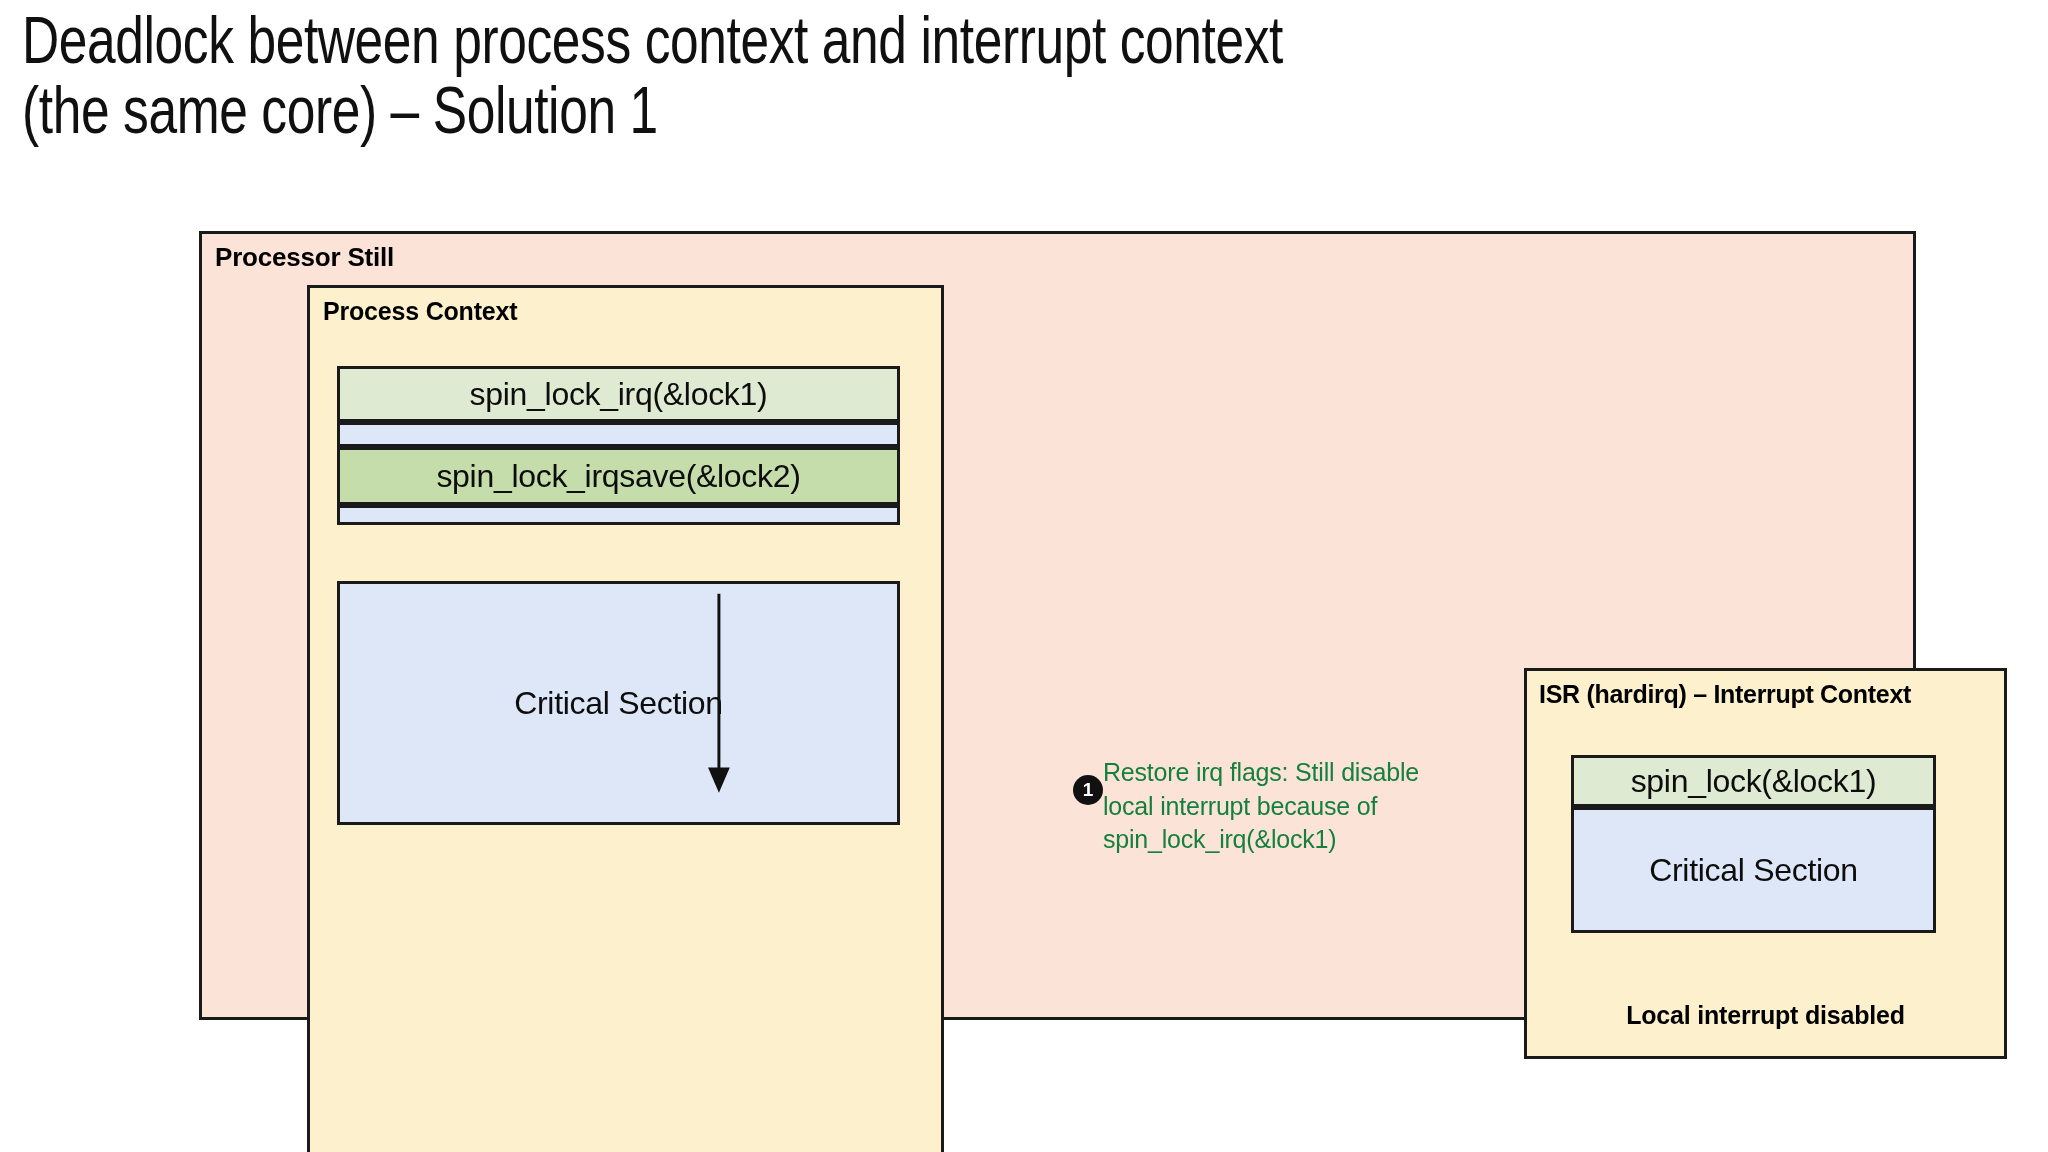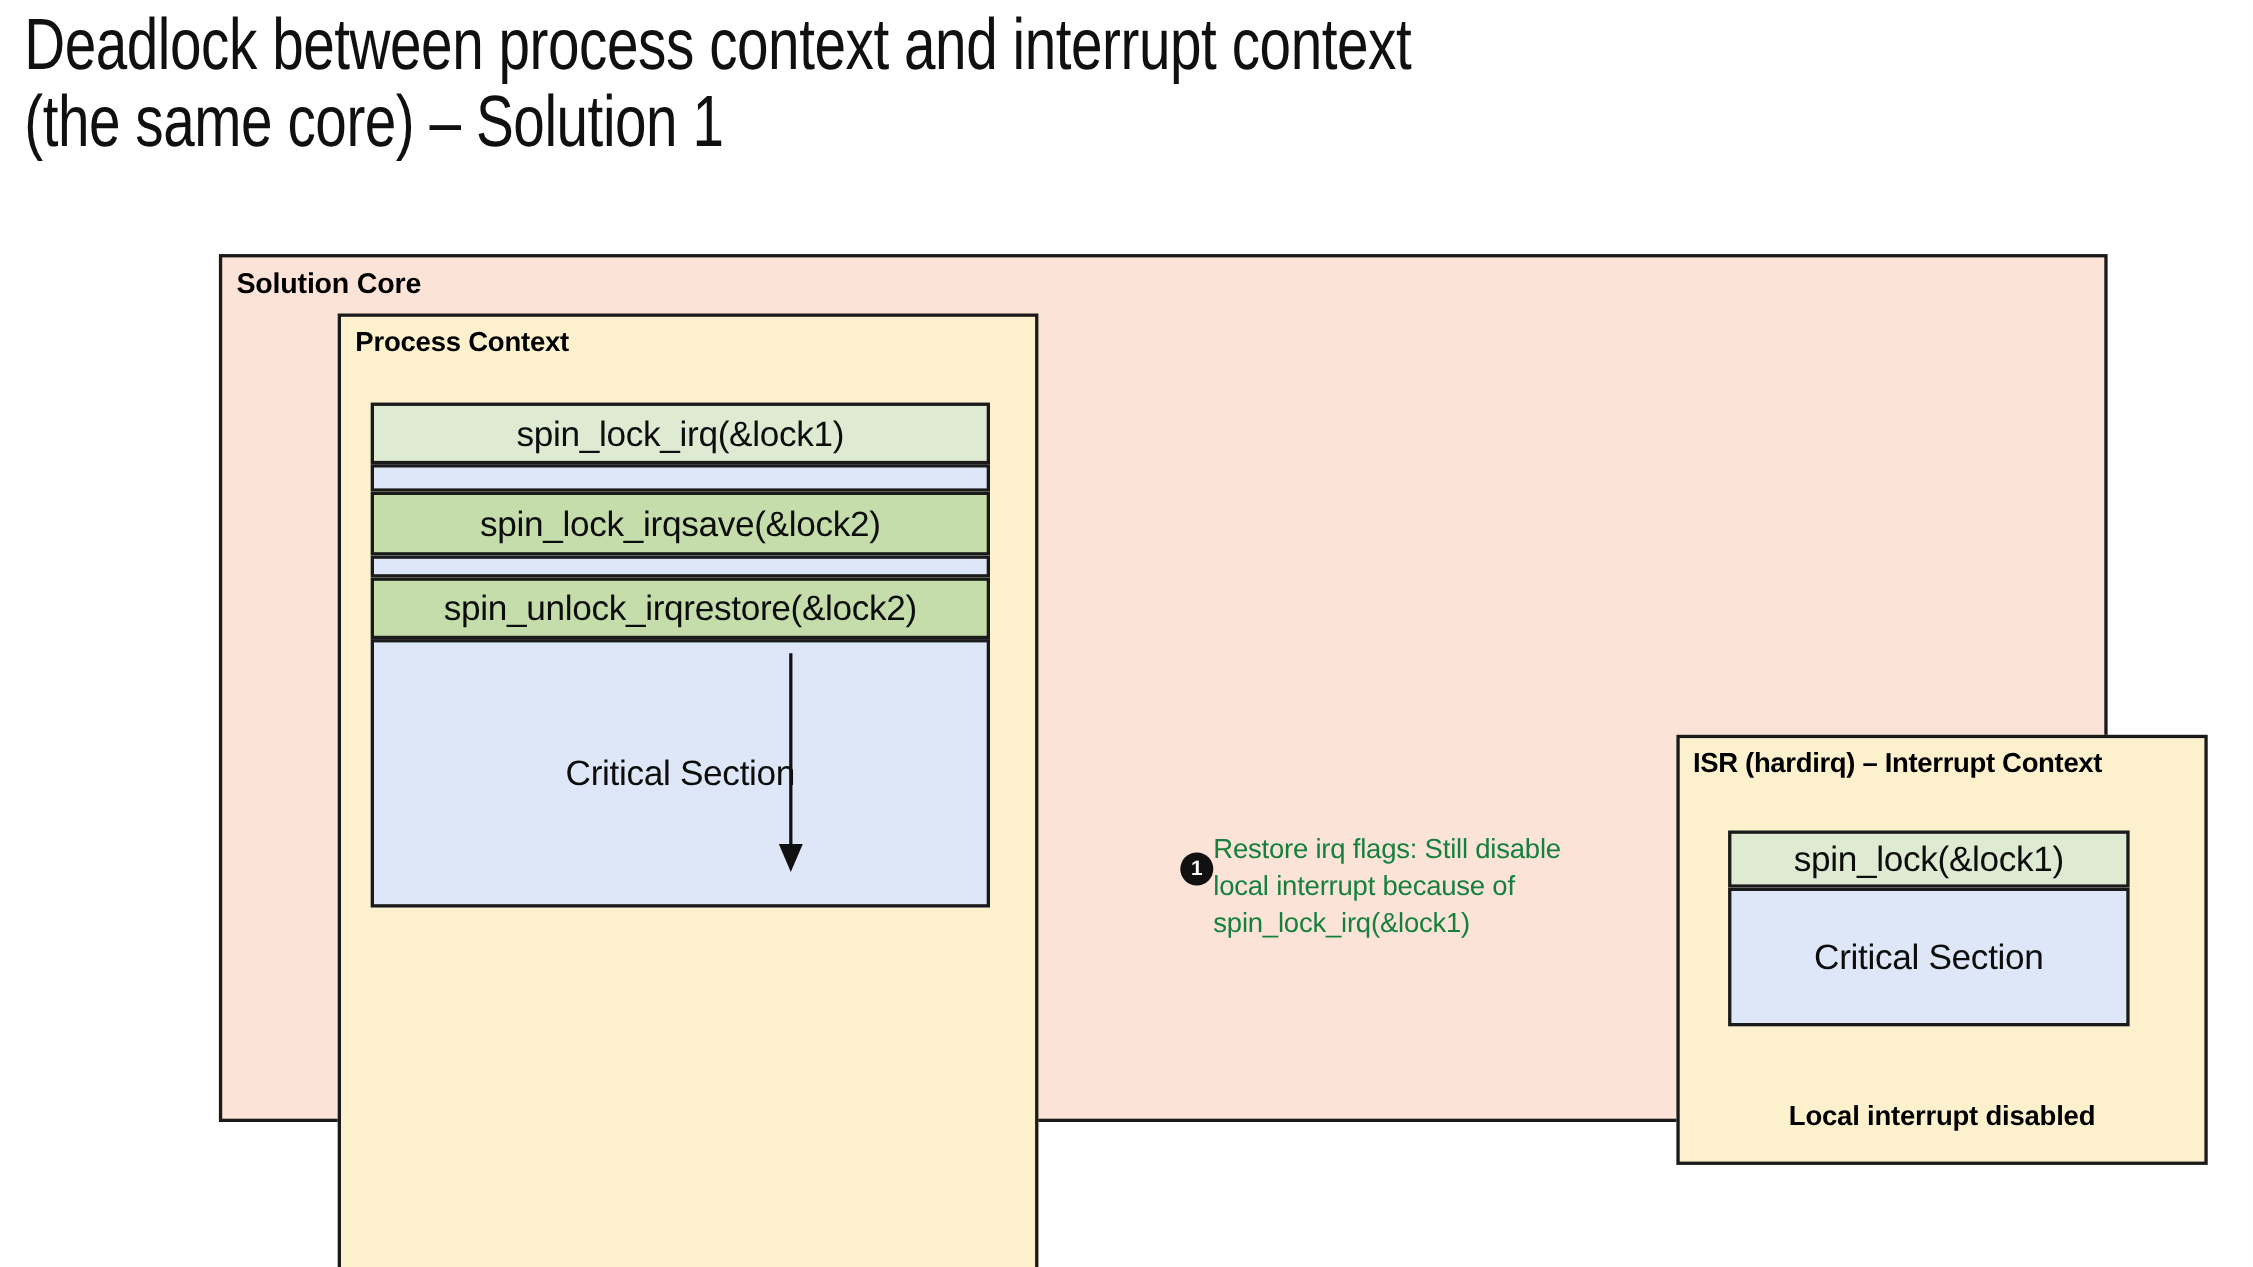--- a/index.html
+++ b/index.html
@@ -215,43 +215,40 @@
   }
 </style>
 </head>
 <body>
 
 <div id="slide-title">Deadlock between process context and interrupt context
 (the same core) – Solution 1</div>
 
 <div id="processor-core">
 
-  <div id="processor-core-label">Solution Core</div>
+  <div id="processor-core-label">Processor Still</div>
 
   <div id="process-context">
 
     <div id="process-context-label">Process Context</div>
 
     <div id="process-stack">
 
       <div id="pc-block-0" class="codeblock cb-lightgreen">
         <span>spin_lock_irq(&amp;lock1)</span>
       </div>
 
       <div id="pc-gap-0" class="codeblock cb-blue"></div>
 
       <div id="pc-block-1" class="codeblock cb-midgreen">
         <span>spin_lock_irqsave(&amp;lock2)</span>
       </div>
 
       <div id="pc-gap-1" class="codeblock cb-blue"></div>
 
-      <div id="pc-block-2" class="codeblock cb-midgreen">
-        <span>spin_unlock_irqrestore(&amp;lock2)</span>
-      </div>
 
       <div id="pc-crit" class="codeblock cb-blue">
         <span class="crit-label">Critical Section</span>
         <svg id="process-flow-arrow" viewBox="0 0 563 244" preserveAspectRatio="none">
           <line x1="383" y1="10" x2="383" y2="196" stroke="#111111" stroke-width="3"></line>
           <polygon points="383,214 372,188 394,188" fill="#111111"></polygon>
         </svg>
       </div>
 
 

